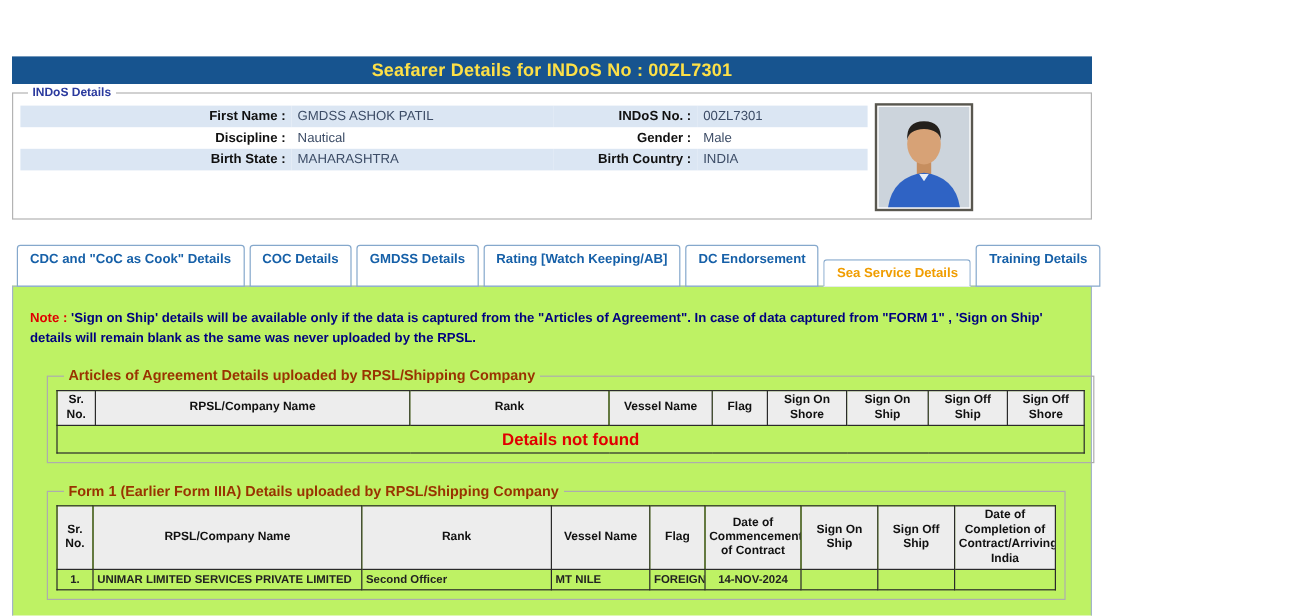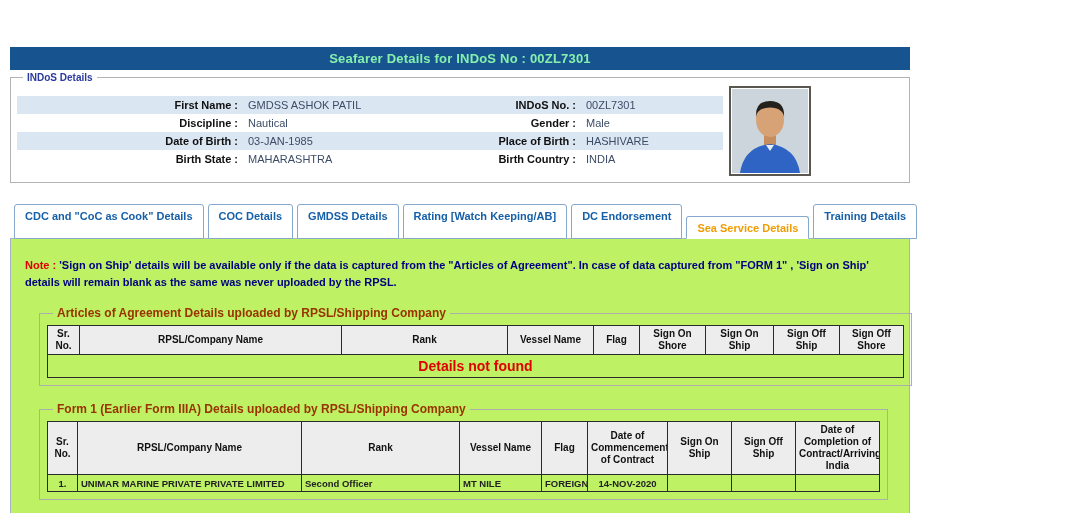--- a/index.html
+++ b/index.html
@@ -1,30 +1,30 @@
 <!DOCTYPE html>
 <html><head>
 <meta charset="utf-8">
 <style>
   * { box-sizing: border-box; margin: 0; padding: 0; }
   html, body { width: 1078px; height: 513px; background: #fff; overflow: hidden;
                font-family: "Liberation Sans", sans-serif; }
   .page { position: relative; width: 1078px; height: 513px; background: #fff; }
   .content { position: absolute; left: 10px; top: 47px; width: 900px; }
 
-  .title-bar { height: 23px; background: #17548f; color: #86efac; font-weight: bold;
-               font-size: 13px; text-align: center; line-height: 23px; letter-spacing: .2px; }
+  .title-bar { height: 23px; background: #17548f; color: #fde047; font-weight: bold;
+               font-size: 15px; text-align: center; line-height: 23px; letter-spacing: .2px; }
 
   fieldset { border: 1px solid #b3b3b3; }
   legend { font-size: 10px; font-weight: bold; padding: 0 4px; margin-left: 6px; }
 
   fieldset.indos { margin-top: 2px; padding: 3px 6px 6px 6px; min-height: 104px; }
   fieldset.indos > legend { color: #2b3a9e; }
   .indos-body { display: flex; align-items: flex-start; }
-  table.indos-table { border-collapse: collapse; width: 706px; margin-top: 10px; }
+  table.indos-table { border-collapse: collapse; width: 706px; margin-top: 2px; }
   .indos-table tr { height: 18px; }
   .indos-table tr:nth-child(odd) { background: #dbe6f3; }
   .indos-table td { font-size: 11px; padding: 1px 5px; vertical-align: middle; }
   .indos-table td.lbl { font-weight: bold; color: #101010; text-align: right; white-space: nowrap; }
   .indos-table td.val { color: #3c4c66; text-align: left; white-space: nowrap; }
 
   .photo { margin-left: 6px; width: 82px; height: 90px; border: 2px solid #59574f;
            background: #fff; padding: 1px; }
   .photo svg { display: block; }
 
@@ -76,26 +76,20 @@
             <td class="lbl">First Name :</td>
             <td class="val">GMDSS ASHOK PATIL</td>
             <td class="lbl">INDoS No. :</td>
             <td class="val">00ZL7301</td>
           </tr>
           <tr>
             <td class="lbl">Discipline :</td>
             <td class="val">Nautical</td>
             <td class="lbl">Gender :</td>
             <td class="val">Male</td>
-          </tr>
-          <tr>
-            <td class="lbl">Date of Birth :</td>
-            <td class="val">03-JAN-1985</td>
-            <td class="lbl">Place of Birth :</td>
-            <td class="val">HASHIVARE</td>
           </tr>
           <tr>
             <td class="lbl">Birth State :</td>
             <td class="val">MAHARASHTRA</td>
             <td class="lbl">Birth Country :</td>
             <td class="val">INDIA</td>
           </tr>
         </tbody>
           </table>
         <div class="photo">
@@ -182,25 +176,25 @@
             <th>Rank</th>
             <th>Vessel Name</th>
             <th>Flag</th>
             <th>Date of Commencement of Contract</th>
             <th>Sign On Ship</th>
             <th>Sign Off Ship</th>
             <th>Date of Completion of Contract/Arriving India</th>
           </tr>
           <tr>
             <td class="c">1.</td>
-            <td>UNIMAR MARINE PRIVATE PRIVATE LIMITED</td>
+            <td>UNIMAR LIMITED SERVICES PRIVATE LIMITED</td>
             <td>Second Officer</td>
             <td>MT NILE</td>
             <td>FOREIGN</td>
-            <td class="c">14-NOV-2020</td>
+            <td class="c">14-NOV-2024</td>
             <td></td>
             <td></td>
             <td></td>
           </tr>
         </tbody>
           </table>
       </fieldset>
 
     </div>
   </div>

